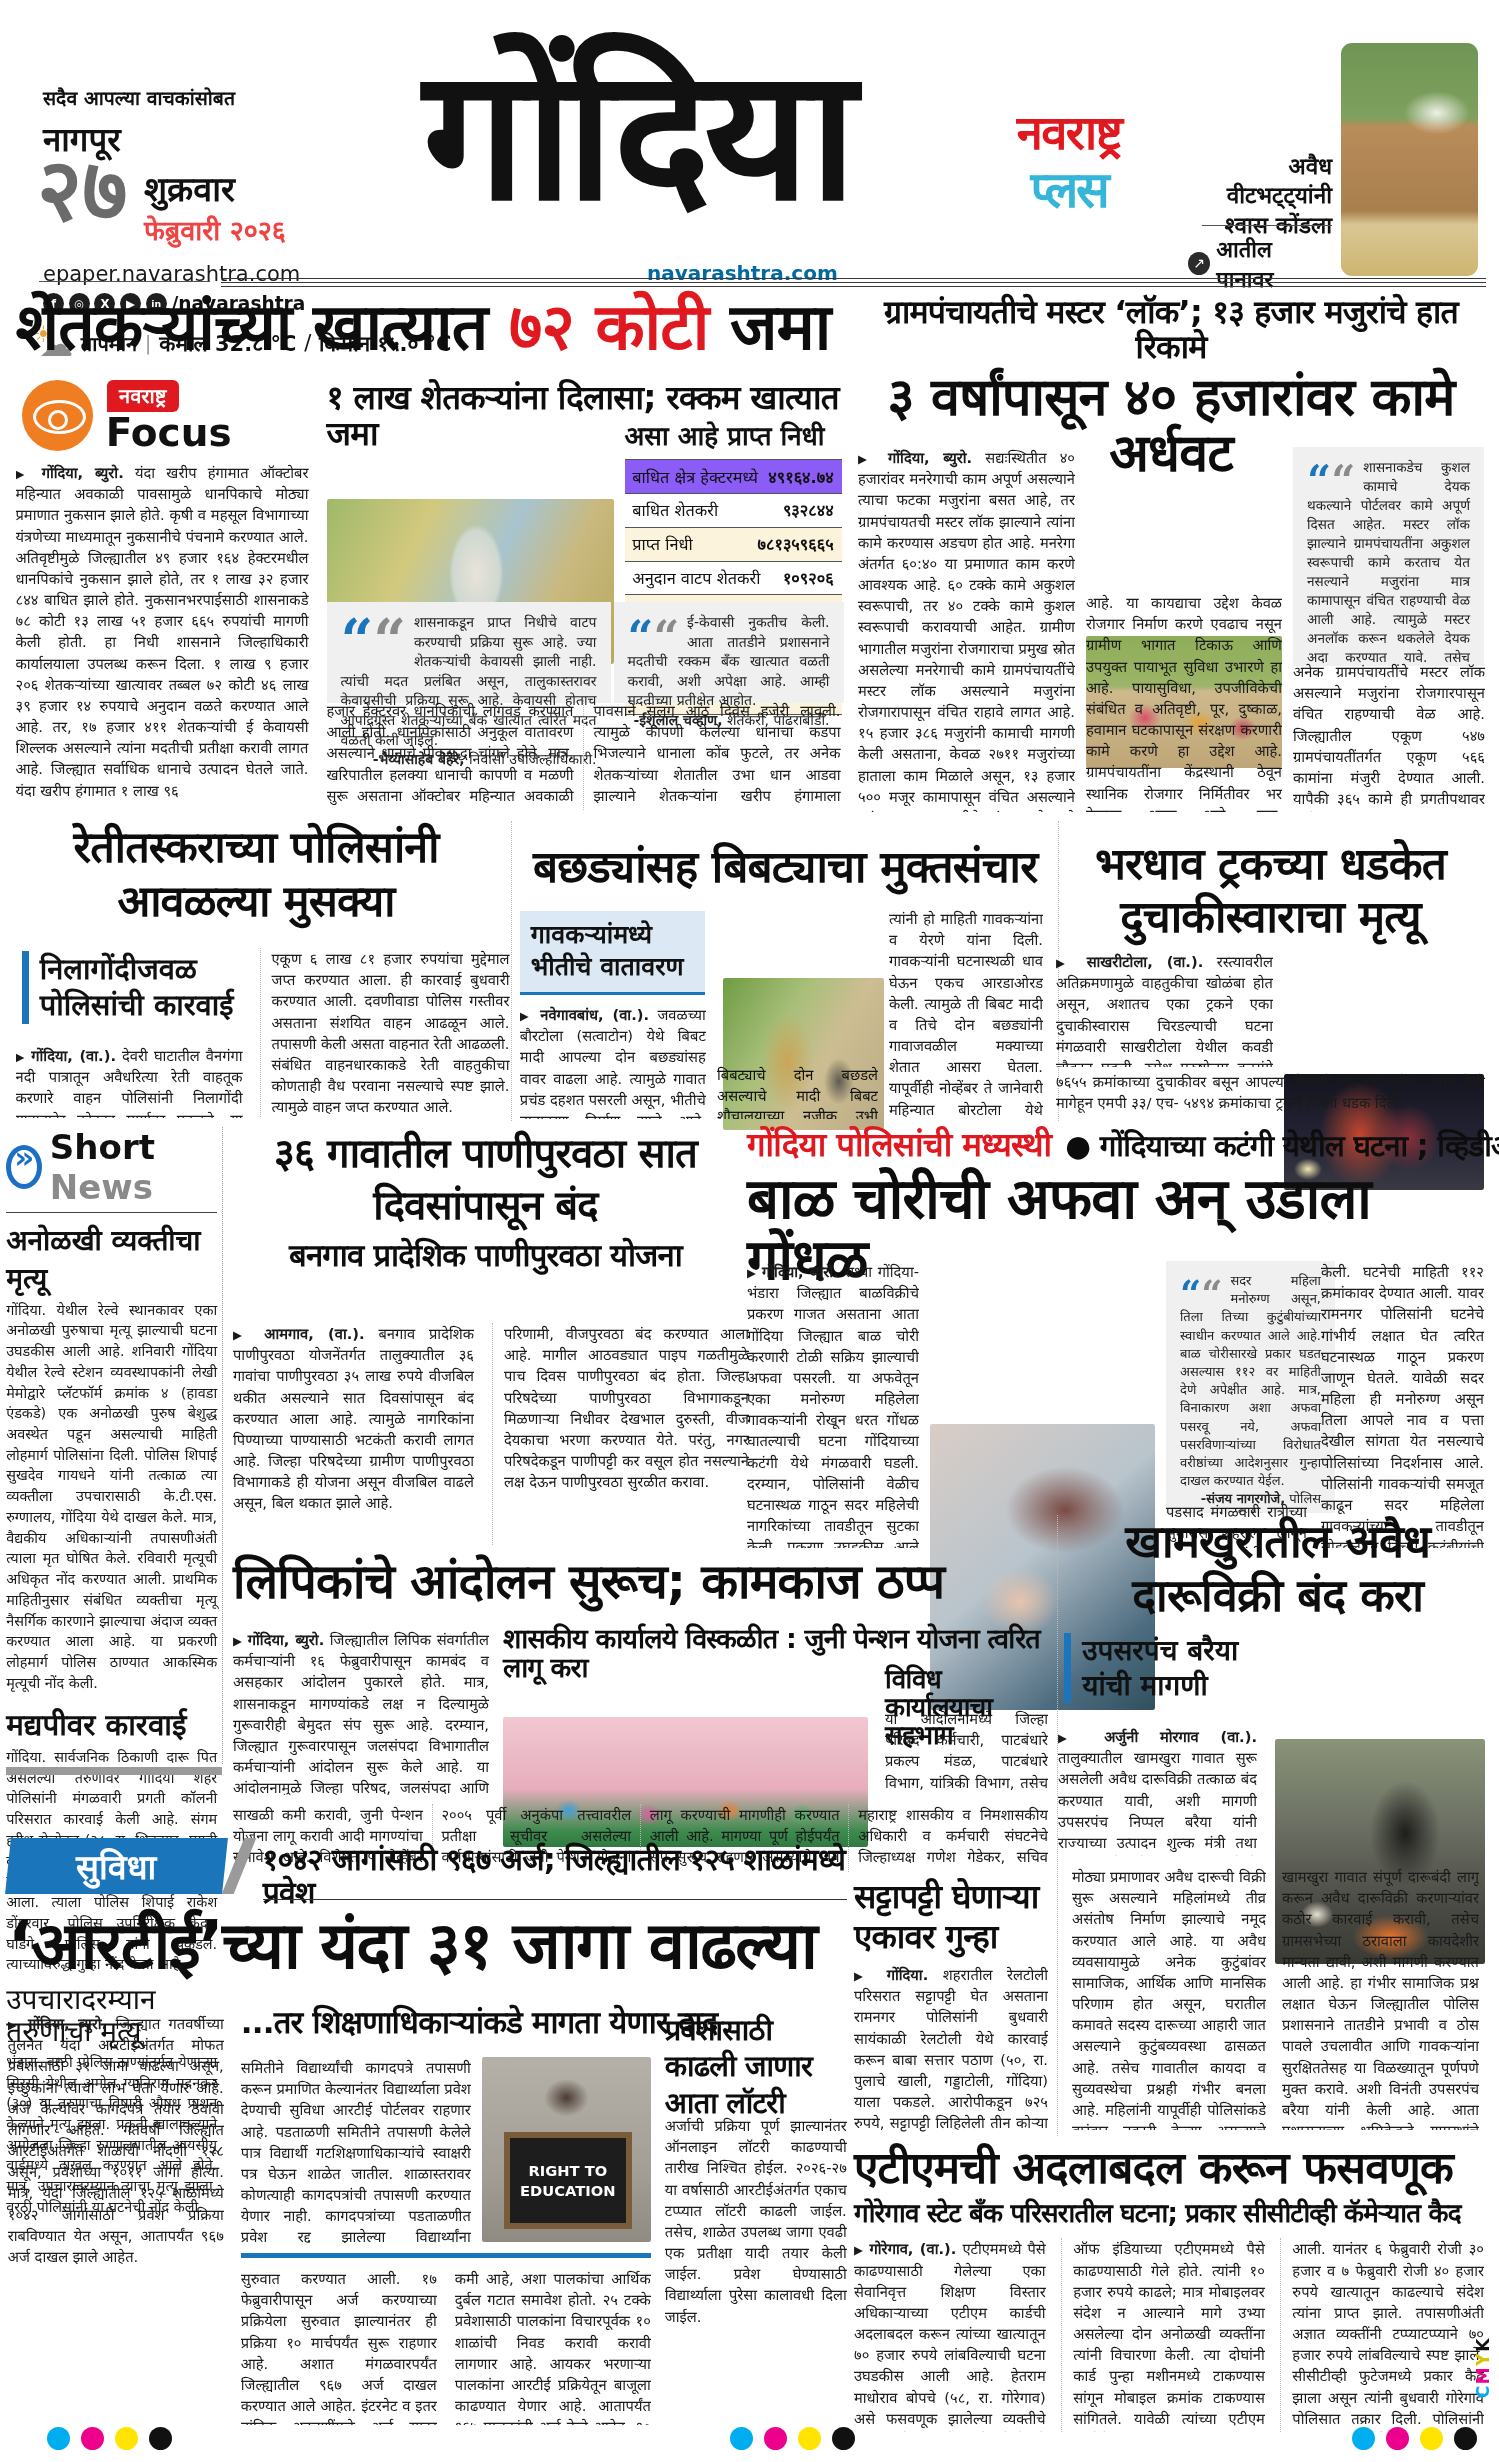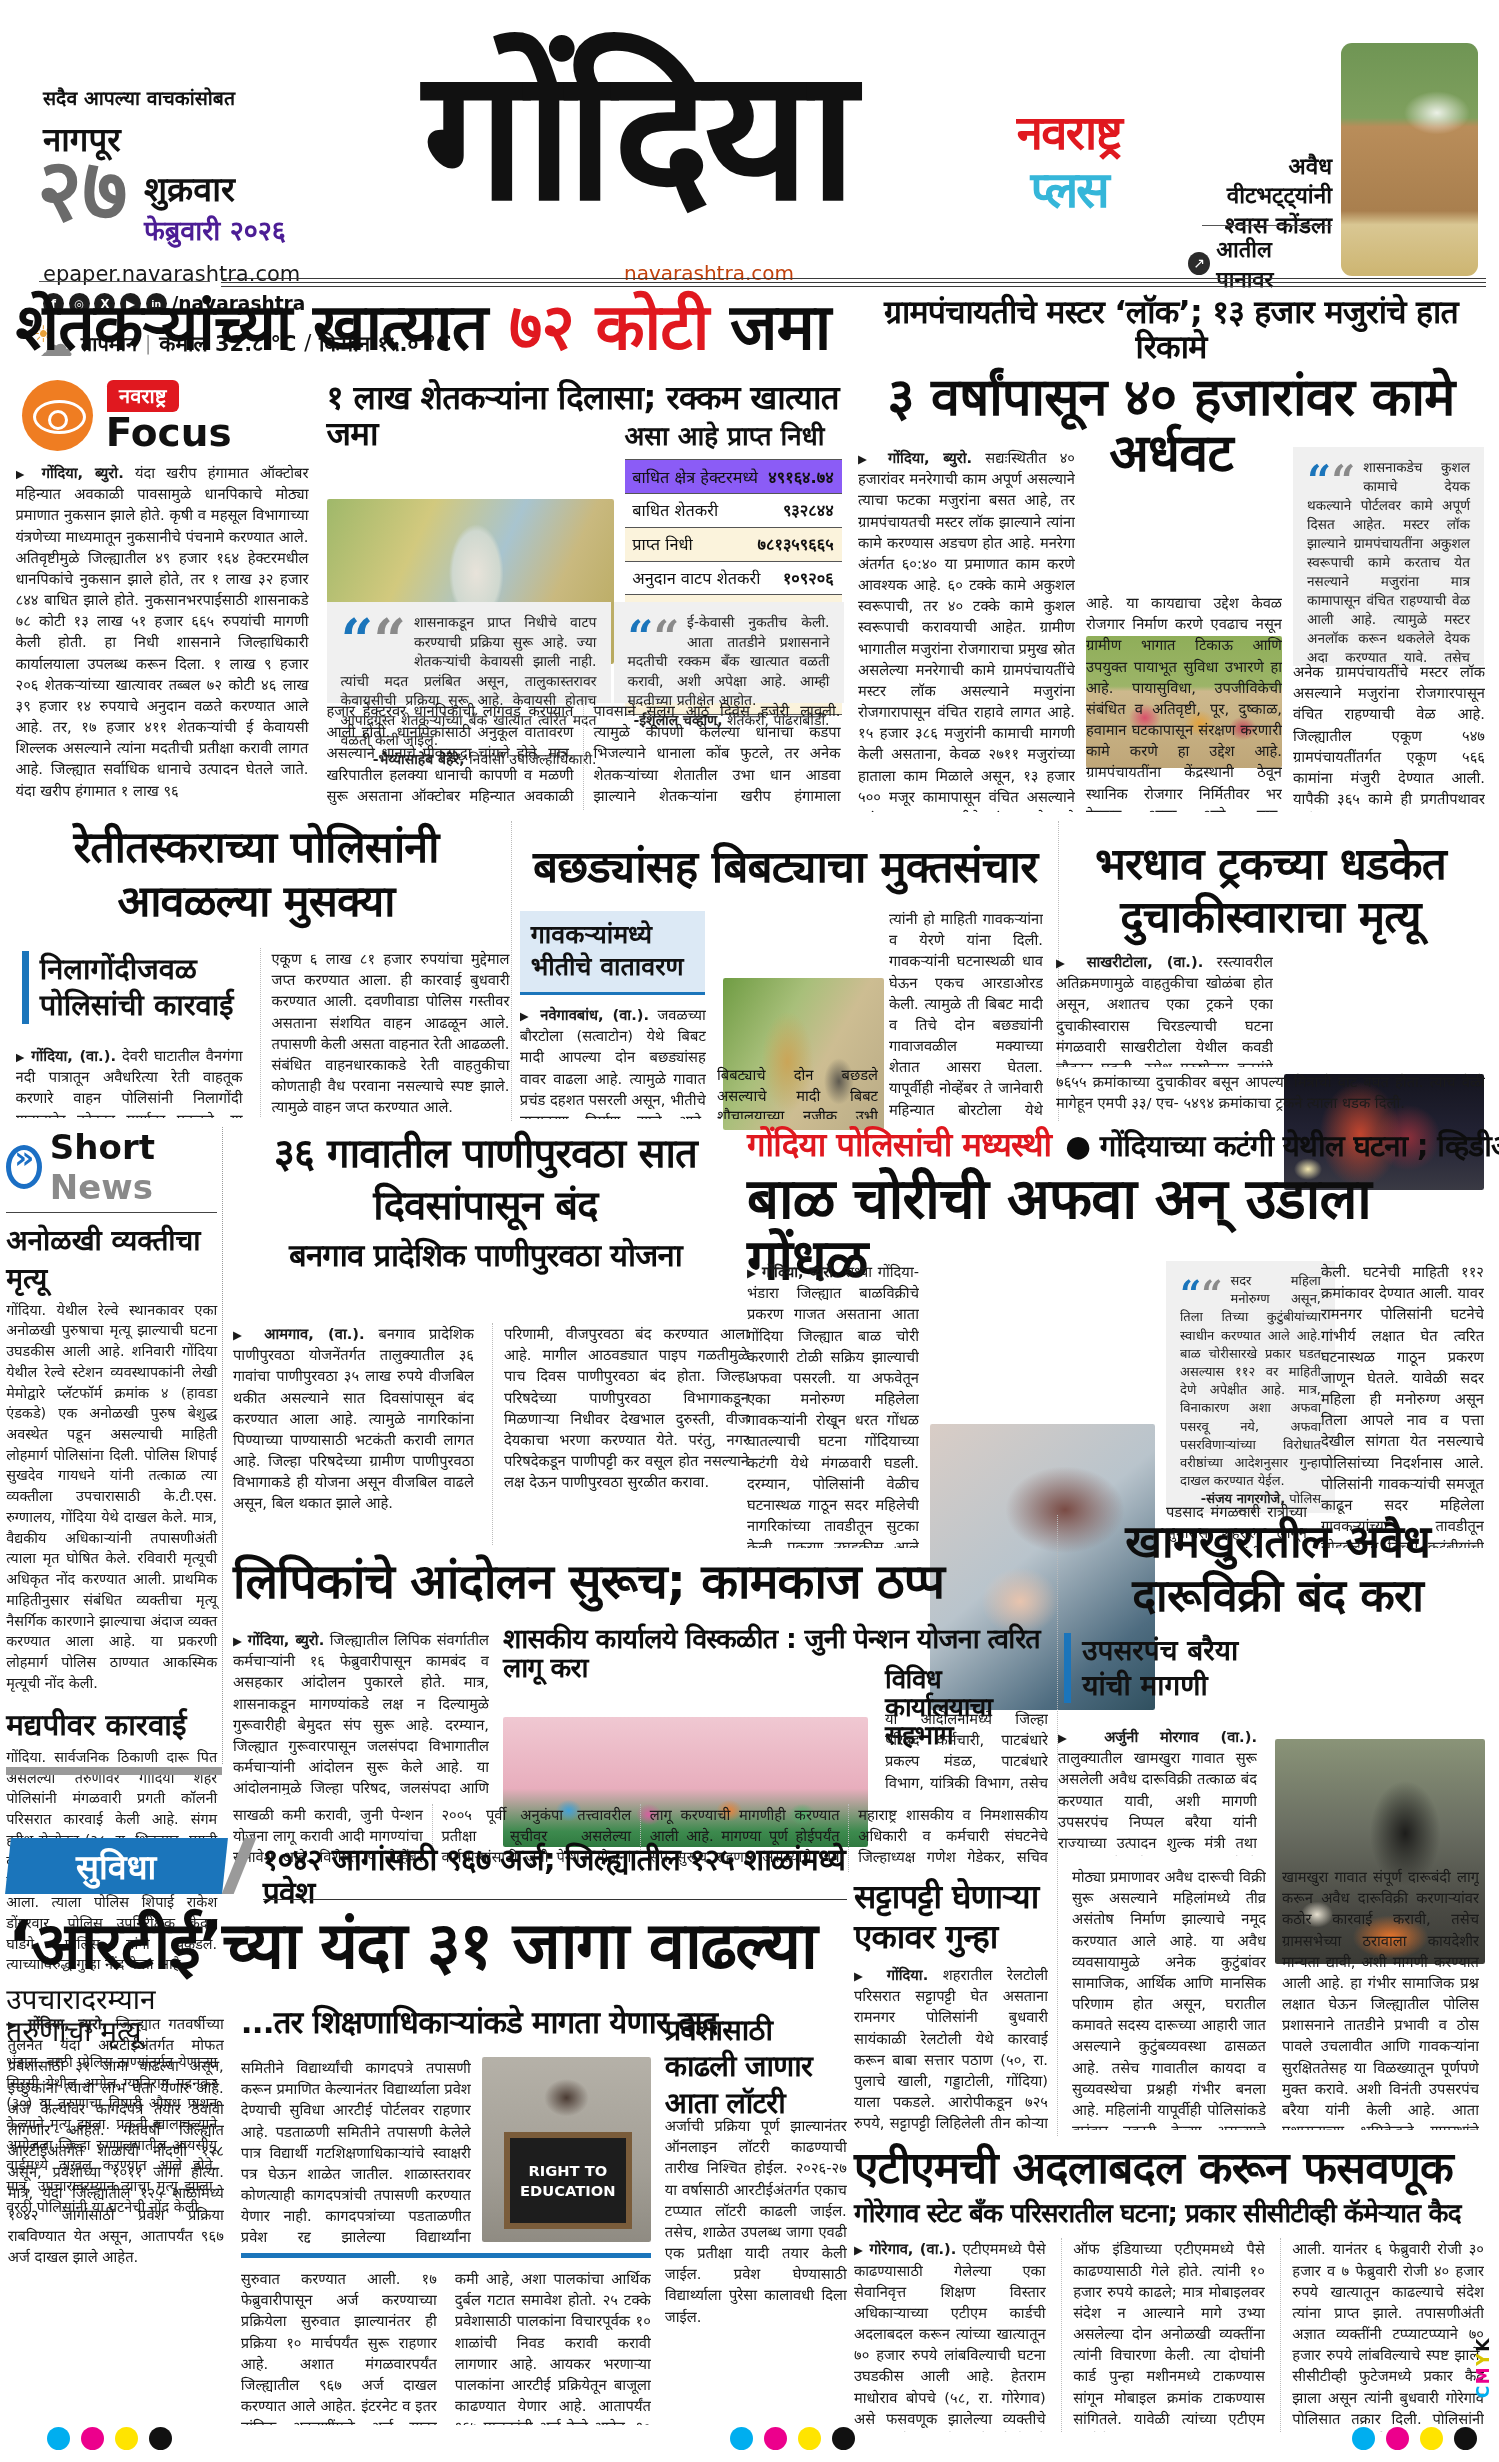--- a/index.html
+++ b/index.html
@@ -39,21 +39,21 @@
 </style>
 </head>
 <body>
 
 <div class="page">
 
   <div class="abs" style="left:43px;top:84px;font-size:19.4px;font-weight:bold;">सदैव आपल्या वाचकांसोबत</div>
   <div class="abs" style="left:43px;top:116px;font-size:33px;font-weight:bold;">नागपूर</div>
   <div class="abs" style="left:37px;top:147px;font-size:87px;font-weight:bold;color:#6b6b6b;line-height:1;">२७</div>
   <div class="abs" style="left:144px;top:165px;font-size:34px;font-weight:bold;">शुक्रवार</div>
-  <div class="abs" style="left:144px;top:211px;font-size:27px;font-weight:bold;color:#4c1d95;">फेब्रुवारी २०२६</div>
+  <div class="abs" style="left:144px;top:211px;font-size:27px;font-weight:bold;color:#ef4444;">फेब्रुवारी २०२६</div>
   <div class="abs" style="left:43px;top:262px;font-size:21px;color:#1a1a1a;">epaper.navarashtra.com</div>
   <div class="abs socialrow" style="left:43px;top:293px;">
     <span class="si">f</span>
     <span class="si">◎</span>
     <span class="si">X</span>
     <span class="si">▶</span>
     <span class="si" style="font-size:9.3px;">in</span>
     <span style="font-size:18.6px;font-weight:bold;">/navarashtra</span>
   </div>
   <div class="abs" style="left:33px;top:326px;width:497px;display:flex;align-items:center;gap:7.8px;">
@@ -75,21 +75,21 @@
   <div class="abs" style="left:1202px;top:152px;width:130px;text-align:right;font-size:22.5px;font-weight:bold;line-height:1.3;">अवैध वीटभट्ट्यांनी श्वास कोंडला</div>
   <div class="abs" style="left:1202px;top:225px;width:130px;border-top:1.6px solid #555;"></div>
   <div class="abs" style="left:1188px;top:233px;width:144px;display:flex;align-items:center;justify-content:flex-end;gap:6.2px;">
     <span style="width:23px;height:23px;border-radius:50%;background:#2b2b2b;color:#fff;display:flex;align-items:center;justify-content:center;font-size:14px;">↗</span>
     <span style="font-size:22px;font-weight:bold;">आतील पानावर</span>
   </div>
   <div class="abs photo" style="left:1341px;top:43px;width:137px;height:233px;border-radius:11px;background:
       radial-gradient(47px 31px at 70% 30%,rgba(255,255,255,.85),rgba(255,255,255,0) 70%),
       linear-gradient(to bottom,#6f9554 0%,#7fa05e 32%,#b98d5a 36%,#a97f4e 72%,#d9c793 78%,#cdb571 100%);"></div>
 
-  <div class="abs" style="left:624px;top:261px;font-size:20px;font-weight:normal;color:#c2410c;">navarashtra.com</div>
+  <div class="abs" style="left:647px;top:261px;font-size:20px;font-weight:bold;color:#0369a1;">navarashtra.com</div>
   <div class="abs rule3" style="left:221px;top:278px;width:1265px;"></div>
   <div class="abs" style="left:39px;top:281px;width:171px;border-top:1.2px solid #555;"></div>
 
   <div class="abs" style="left:15.5px;top:293px;width:827px;height:519px;">
     <div class="hl" style="font-size:64px;"><span>शेतकऱ्यांच्या खात्यात </span><span class="red">७२ कोटी</span><span> जमा</span></div>
 
     <div class="abs" style="left:6.2px;top:87px;width:272px;height:75px;">
       <span style="position:absolute;left:0;top:0;width:71px;height:71px;border-radius:50%;background:#ef7d22;">
         <span style="position:absolute;left:11px;top:20px;width:47px;height:28px;border:3.9px solid #fff;border-radius:50% 50%;"></span>
         <span style="position:absolute;left:26px;top:29.5px;width:14px;height:14px;border:3.1px solid #fff;border-radius:50%;"></span>

